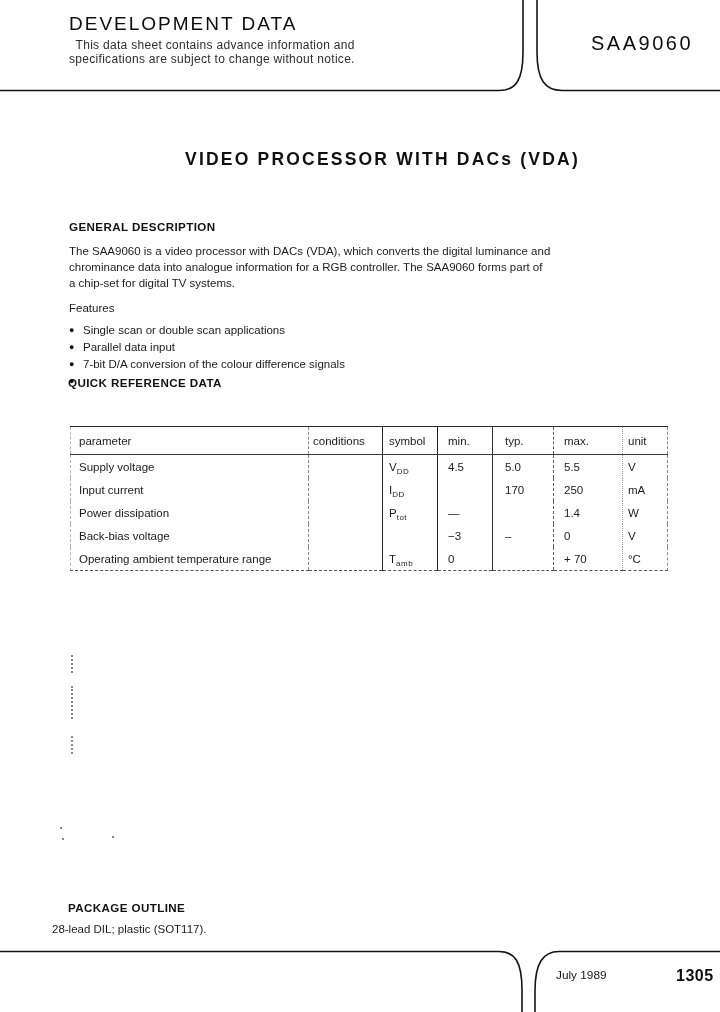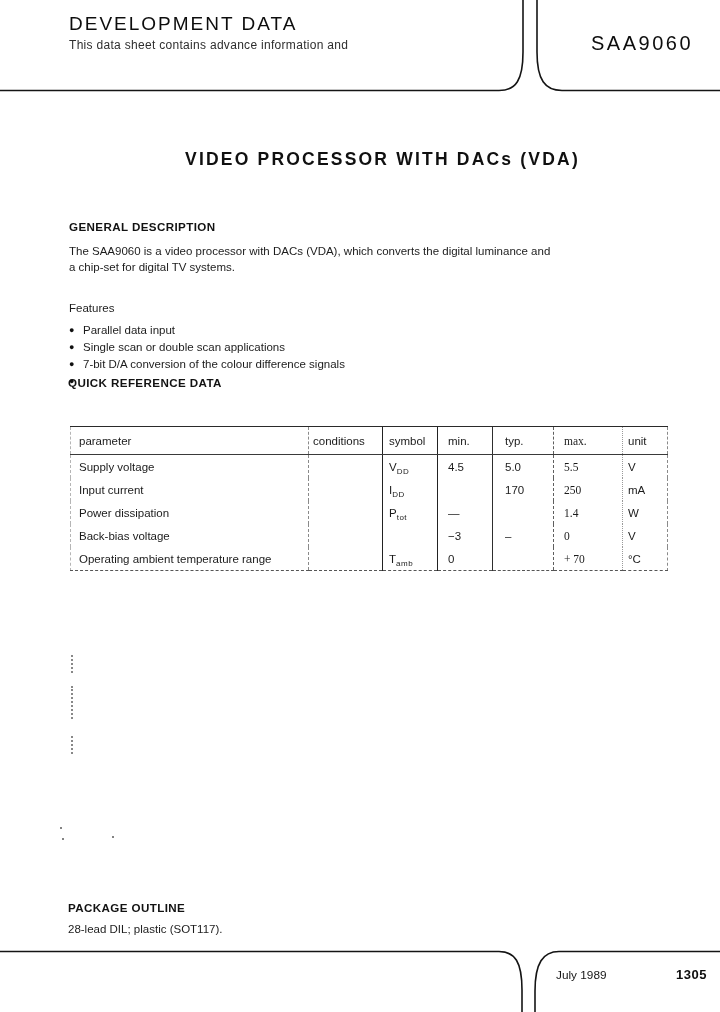--- a/index.html
+++ b/index.html
@@ -41,32 +41,32 @@
   table{border-collapse:collapse;table-layout:fixed;width:597px;font-size:11.5px;color:#1b1b1b;}
   th{font-weight:normal;text-align:left;height:25px;vertical-align:middle;}
   td{height:21px;vertical-align:middle;}
   thead th{border-top:1px solid #2a2a2a;border-bottom:1px solid #3a3a3a;}
   tbody tr:last-child td{border-bottom:1px dashed #555;}
   .c-param{padding-left:8px;border-left:1px dashed #b5b5b5;}
   .c-cond{padding-left:4px;border-left:1px dashed #8a8a8a;}
   .c-sym{padding-left:6px;border-left:1px solid #222;}
   .c-min{padding-left:10px;border-left:1px solid #222;}
   .c-typ{padding-left:12px;border-left:1px solid #2e2e2e;}
-  .c-max{padding-left:10px;border-left:1px dashed #5e5e5e;font-family:Liberation Serif, serif;}
+  .c-max{padding-left:10px;border-left:1px dashed #5e5e5e;}
   .c-unit{padding-left:5px;border-left:1px dotted #9a9a9a;border-right:1px dashed #8a8a8a;}
   .sym-sub{font-size:8px;letter-spacing:0.5px;position:relative;top:3px;}
   tbody td{white-space:nowrap;overflow:hidden;}
 
   
   #package-heading{left:68px;top:901px;}
-  #package-text{left:68px;top:921px;}
+  #package-text{left:52px;top:921px;}
 
   
   #footer-date{left:556px;top:968px;font-size:11.8px;color:#161616;white-space:nowrap;}
-  #footer-page{left:676px;top:967px;font-size:13px;font-weight:bold;letter-spacing:0.5px;color:#0d0d0d;white-space:nowrap;}
+  #footer-page{left:676px;top:967px;font-size:16px;font-weight:bold;letter-spacing:0.5px;color:#0d0d0d;white-space:nowrap;}
 
   
   .artifact-v{position:absolute;width:0;border-left:2px dotted #4a4a4a;opacity:0.65;}
   #artifact-1{left:71px;top:655px;height:18px;}
   #artifact-2{left:71px;top:686px;height:33px;}
   #artifact-3{left:71px;top:736px;height:18px;}
   .artifact-dot{position:absolute;width:2px;height:2px;background:#4f4f4f;opacity:0.7;}
   #dot-1{left:60px;top:827px;}
   #dot-2{left:62px;top:838px;}
   #dot-3{left:112px;top:836px;}
@@ -78,41 +78,43 @@
   <path d="M0,90.5 H499 C516,90.5 523,80 523,52 V0"></path>
   <path d="M537,0 V52 C537,80 545,90.5 562,90.5 H720"></path>
   <path d="M0,951.5 H499 C515,951.5 522,962 522,990 V1012"></path>
   <path d="M535,1012 V991 C535,963 543,951.5 559,951.5 H720"></path>
 </svg>
 
 <div id="dev-banner" class="abs">
   <div id="banner-title">DEVELOPMENT DATA</div>
   <div id="banner-note-wrap">
     <div class="banner-note">This data sheet contains advance information and</div>
+    <div class="banner-note">specifications are subject to change without notice.</div>
   </div>
 </div>
 <div id="part-number" class="abs">SAA9060</div>
 
 <div id="doc-title" class="abs">VIDEO PROCESSOR WITH DACs (VDA)</div>
 
 <div id="general-heading" class="abs heading">GENERAL DESCRIPTION</div>
 <div id="general-text" class="abs">
   <div class="body-line">The SAA9060 is a video processor with DACs (VDA), which converts the digital luminance and</div>
+  <div class="body-line">chrominance data into analogue information for a RGB controller. The SAA9060 forms part of</div>
   <div class="body-line">a chip-set for digital TV systems.</div>
 </div>
 
 <div id="features-heading" class="abs">Features</div>
 <div id="features-list" class="abs">
   <div class="feature">
     <span class="bullet"></span>
+    <span>Single scan or double scan applications</span>
+  </div>
+  <div class="feature">
+    <span class="bullet"></span>
     <span>Parallel data input</span>
-  </div>
-  <div class="feature">
-    <span class="bullet"></span>
-    <span>Single scan or double scan applications</span>
   </div>
   <div class="feature">
     <span class="bullet"></span>
     <span>7-bit D/A conversion of the colour difference signals</span>
   </div>
   <div class="feature">
     <span class="bullet"></span>
   </div>
 </div>
 

